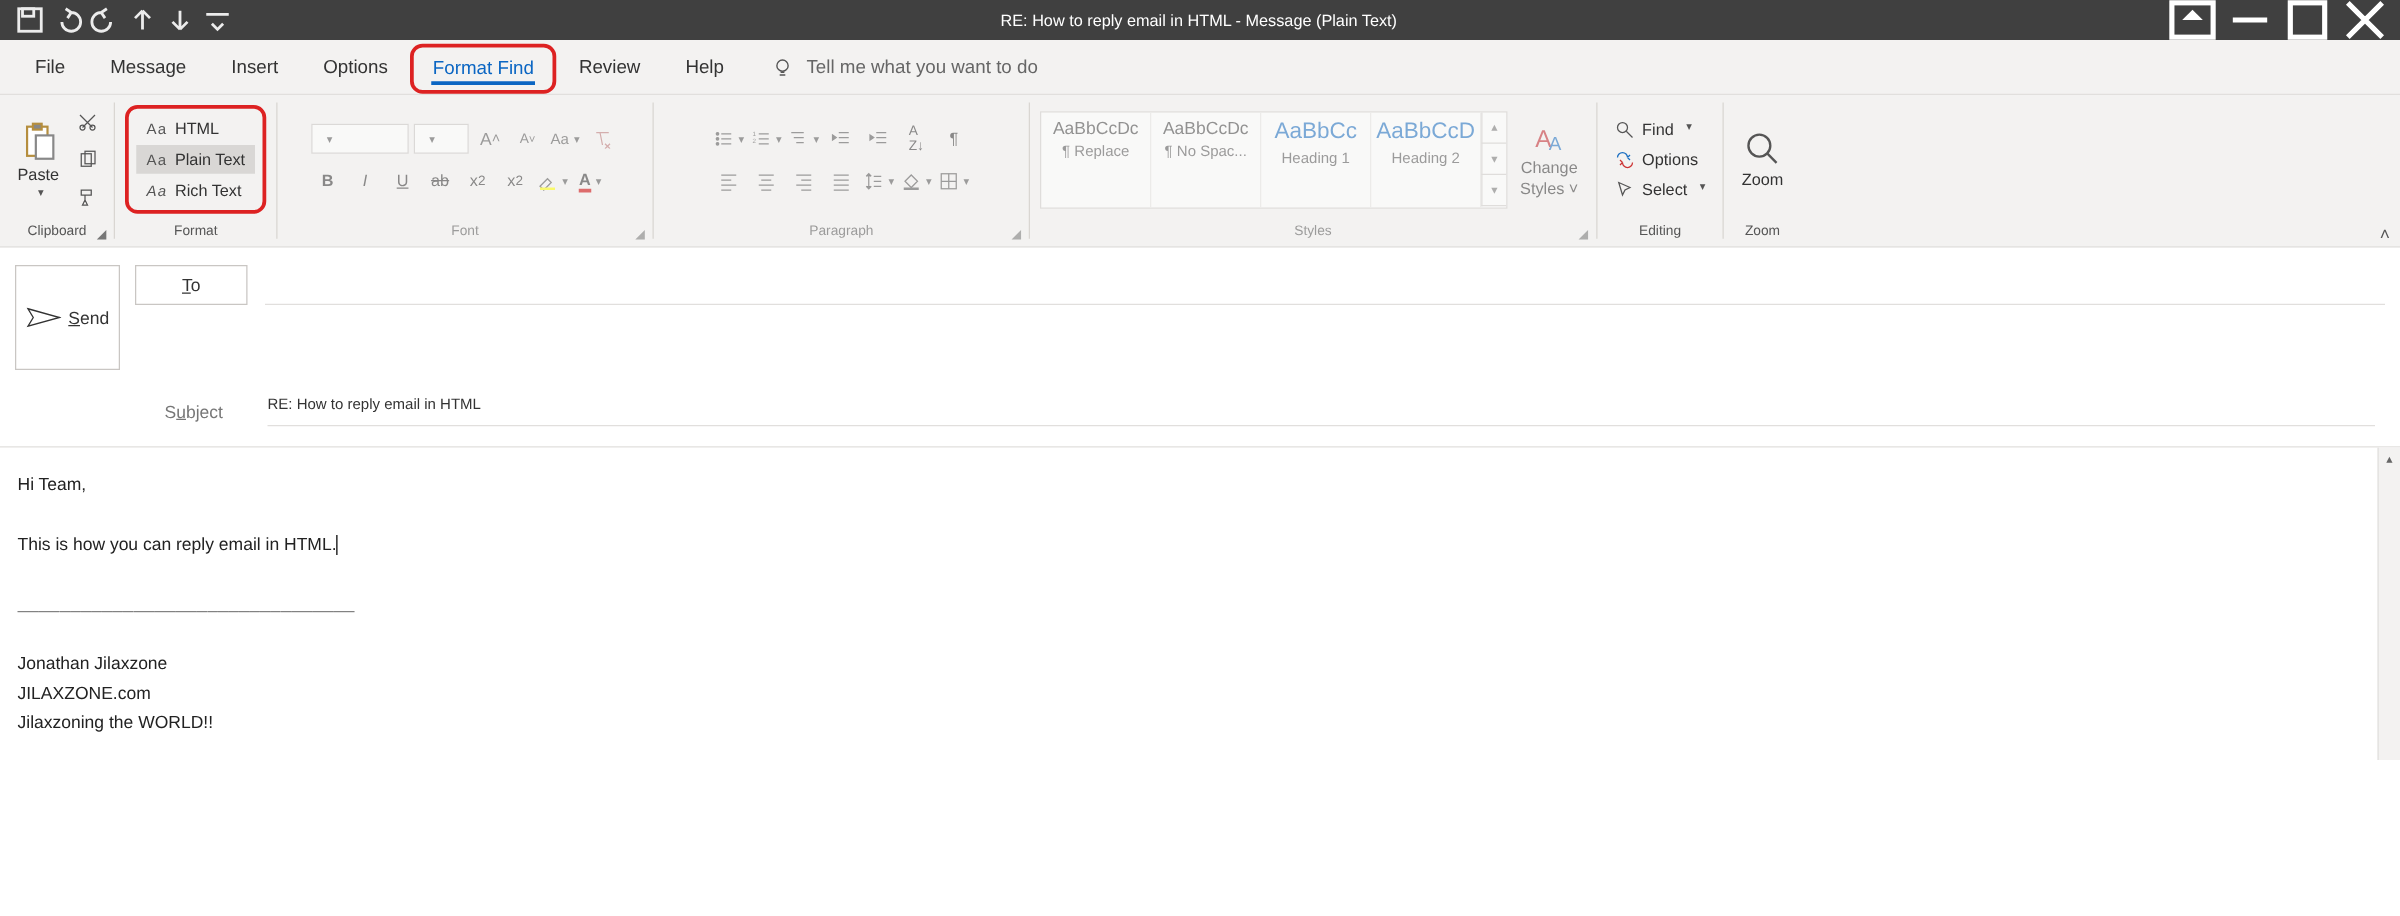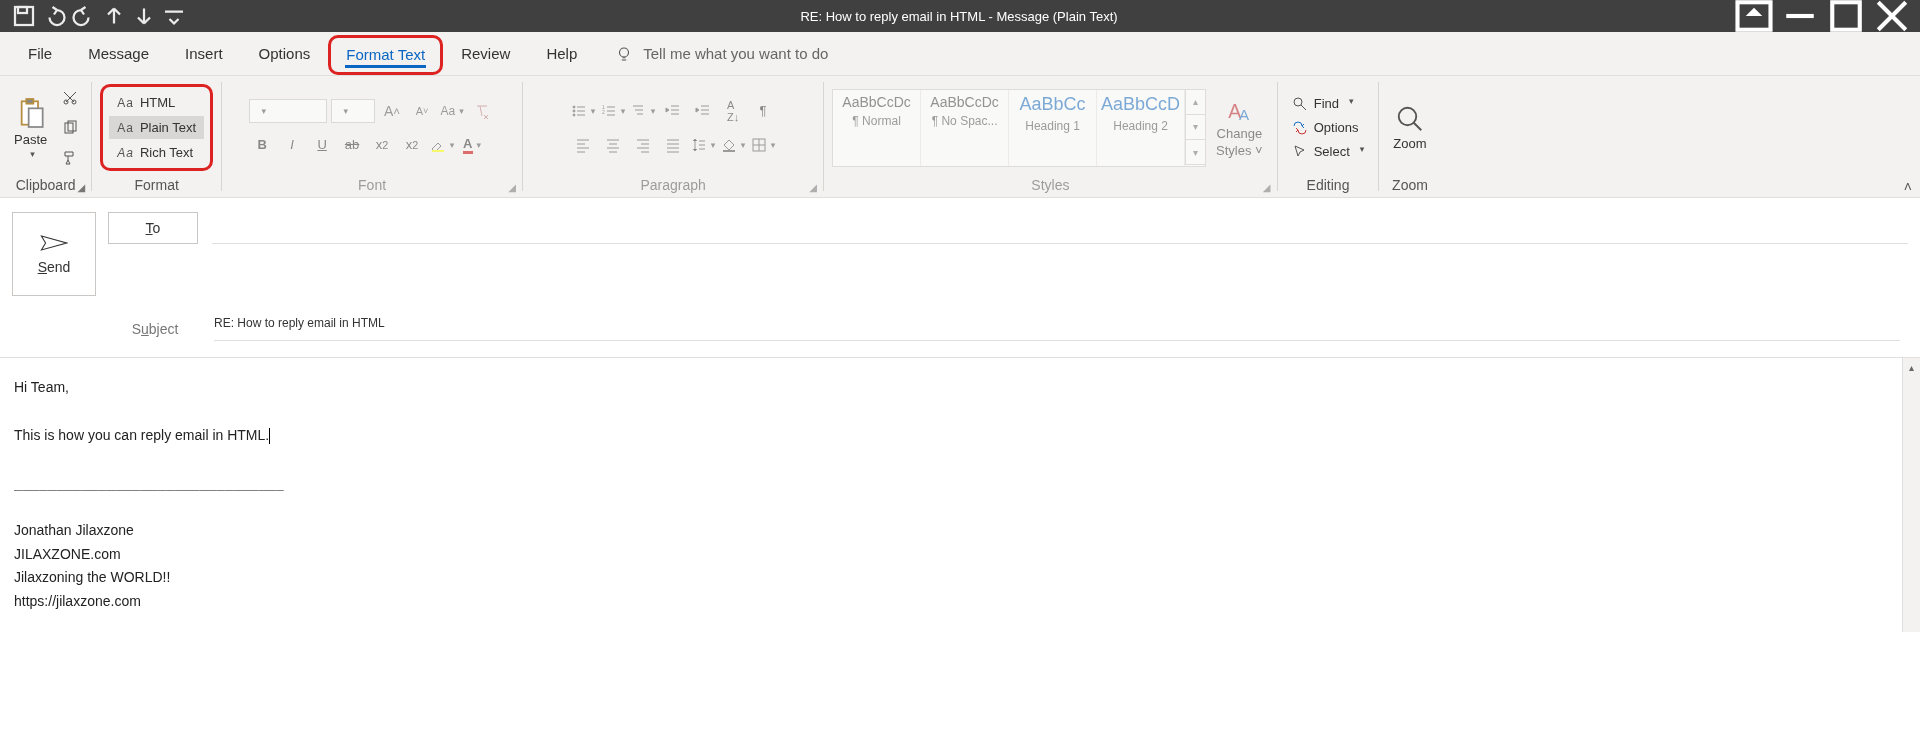--- a/index.html
+++ b/index.html
@@ -20,21 +20,21 @@
 .tab.active { color: #0b66c3; font-weight: 400; }
 .tab.active::after { content: ""; position: absolute; left: 14px; right: 14px; bottom: 4px; height: 3px; background: #0b66c3; }
 .tab.highlighted { border: 3px solid #d22; border-radius: 10px; padding: 0 15px; height: 40px; margin-top:2px;}
 .tellme { display: flex; align-items: center; gap: 10px; margin-left: 20px; color: #666; }
 .bulb { width:18px; height:18px; }
 
 
 .ribbon { height: 122px; background: #f3f2f1; display: flex; border-bottom: 1px solid #e1dfdd; position: relative; }
 .group { display: flex; flex-direction: column; justify-content: flex-end; align-items: center; padding: 4px 8px 2px; position: relative; }
 .group .body { display: flex; align-items: center; height: 98px; gap: 4px; }
-.group .label { font-size: 14px; color: #555; height: 20px; line-height: 20px; }
+.group .label { font-size: 11px; color: #555; height: 20px; line-height: 20px; }
 .sep { width: 1px; background: #d9d6d2; margin: 6px 0; }
 .launcher { position:absolute; bottom:3px; right:3px; width:14px; height:14px; color:#777; font-size:10px; display:flex; align-items:center; justify-content:center;}
 .collapse { position:absolute; right:8px; bottom:2px; color:#555; font-size:14px; }
 
 
 .big-btn { display: flex; flex-direction: column; align-items: center; justify-content: center; font-size: 13px; color: #333; padding: 4px 6px; gap: 2px; }
 .small-btn { display: flex; align-items: center; justify-content: center; width: 26px; height: 26px; }
 .format-list { display:flex; flex-direction:column; gap:2px; border: 3px solid #d22; border-radius:10px; padding:4px 6px; }
 .format-item { padding: 4px 8px; font-size: 13px; display:flex; align-items:center; gap:6px; font-family: "Segoe UI"; }
 .format-item .aa { font-size:12px; letter-spacing:1px; color:#555; }
@@ -52,21 +52,21 @@
 .style-item.big .sample { font-size:18px; color:#1a6ec1; }
 .style-nav { width:20px; display:flex; flex-direction:column; }
 .style-nav div { flex:1; display:flex; align-items:center; justify-content:center; border-left:1px solid #d0cdca; border-bottom:1px solid #d0cdca; color:#777; font-size:10px;}
 
 .editing-col { display:flex; flex-direction:column; gap:4px; align-items:flex-start; font-size:13px; }
 .editing-col .row { display:flex; align-items:flex-start; gap:6px; padding:2px 6px;}
 .dd { font-size:9px; color:#555; margin-left:4px; }
 
 
 .compose-head { display:flex; padding: 14px 12px 0 12px; gap: 12px; }
-.send-box { width: 84px; height: 84px; border:1px solid #c9c6c3; display:flex; flex-direction:column; align-items:center; justify-content:center; gap:6px; font-size:14px; color:#333; }
+.send-box { width: 84px; height: 84px; border:1px solid #c9c6c3; display:flex; flex-direction:row; align-items:center; justify-content:center; gap:6px; font-size:14px; color:#333; }
 .send-box svg { width:28px; height:20px; }
 .addr-col { display:flex; flex-direction:column; gap:22px; flex:1; }
 .addr-row { display:flex; align-items:center; gap:14px; }
 .addr-btn { width:90px; height:32px; border:1px solid #c9c6c3; background:#fff; display:flex; align-items:center; justify-content:center; font-size:14px;}
 .addr-btn u { text-decoration: underline; }
 .addr-input { flex:1; min-height:32px; border-bottom:1px solid #e1dfdd; }
 .subject-row { display:flex; align-items:center; gap:14px; padding: 20px 20px 10px 110px; }
 .subject-label { width:90px; color:#777; font-size:14px; text-align:center;}
 .subject-val { flex:1; font-size:12px; border-bottom:1px solid #e1dfdd; padding-bottom:10px;}
 
@@ -138,21 +138,21 @@
         </svg>
       </div>
   </div>
 </div>
 
 <div class="tabs">
   <div class="tab">File</div>
   <div class="tab">Message</div>
   <div class="tab">Insert</div>
   <div class="tab">Options</div>
-  <div class="tab active highlighted">Format Text</div>
+  <div class="tab active highlighted">Format Find</div>
   <div class="tab">Review</div>
   <div class="tab">Help</div>
   <div class="tellme">
     <svg class="bulb" viewBox="0 0 24 24" fill="none" stroke="#555" stroke-width="1.5">
         <circle cx="12" cy="10" r="6"></circle>
         <path d="M9 20h6M10 17h4"></path>
       </svg>
     <span>Tell me what you want to do</span>
   </div>
 </div>
@@ -341,21 +341,21 @@
     <div class="label">Paragraph</div>
     <div class="launcher">◢</div>
   </div>
   <div class="sep"></div>
 
   <div class="group disabled" style="flex:0 0 auto;">
     <div class="body">
       <div class="style-gallery">
         <div class="style-item">
             <span class="sample">AaBbCcDc</span>
-            <span>¶ Normal</span>
+            <span>¶ Replace</span>
           </div>
         <div class="style-item">
             <span class="sample">AaBbCcDc</span>
             <span>¶ No Spac...</span>
           </div>
         <div class="style-item big">
             <span class="sample">AaBbCc</span>
             <span>Heading 1</span>
           </div>
         <div class="style-item big">
@@ -454,18 +454,17 @@
 <div class="body-area">
   <div>Hi Team,</div>
   <br>
   <div><span>This is how you can reply email in HTML.</span><span style="border-left:1px solid #000;height:16px;display:inline-block;vertical-align:middle;"></span></div>
   <br>
   <div class="sep-line">________________________________</div>
   <br>
   <div>Jonathan Jilaxzone</div>
   <div>JILAXZONE.com</div>
   <div>Jilaxzoning the WORLD!!</div>
-  <div>https://jilaxzone.com</div>
 
   <div class="vscroll">
     <div class="arrow">▴</div>
   </div>
 </div>
 
 </body></html>

